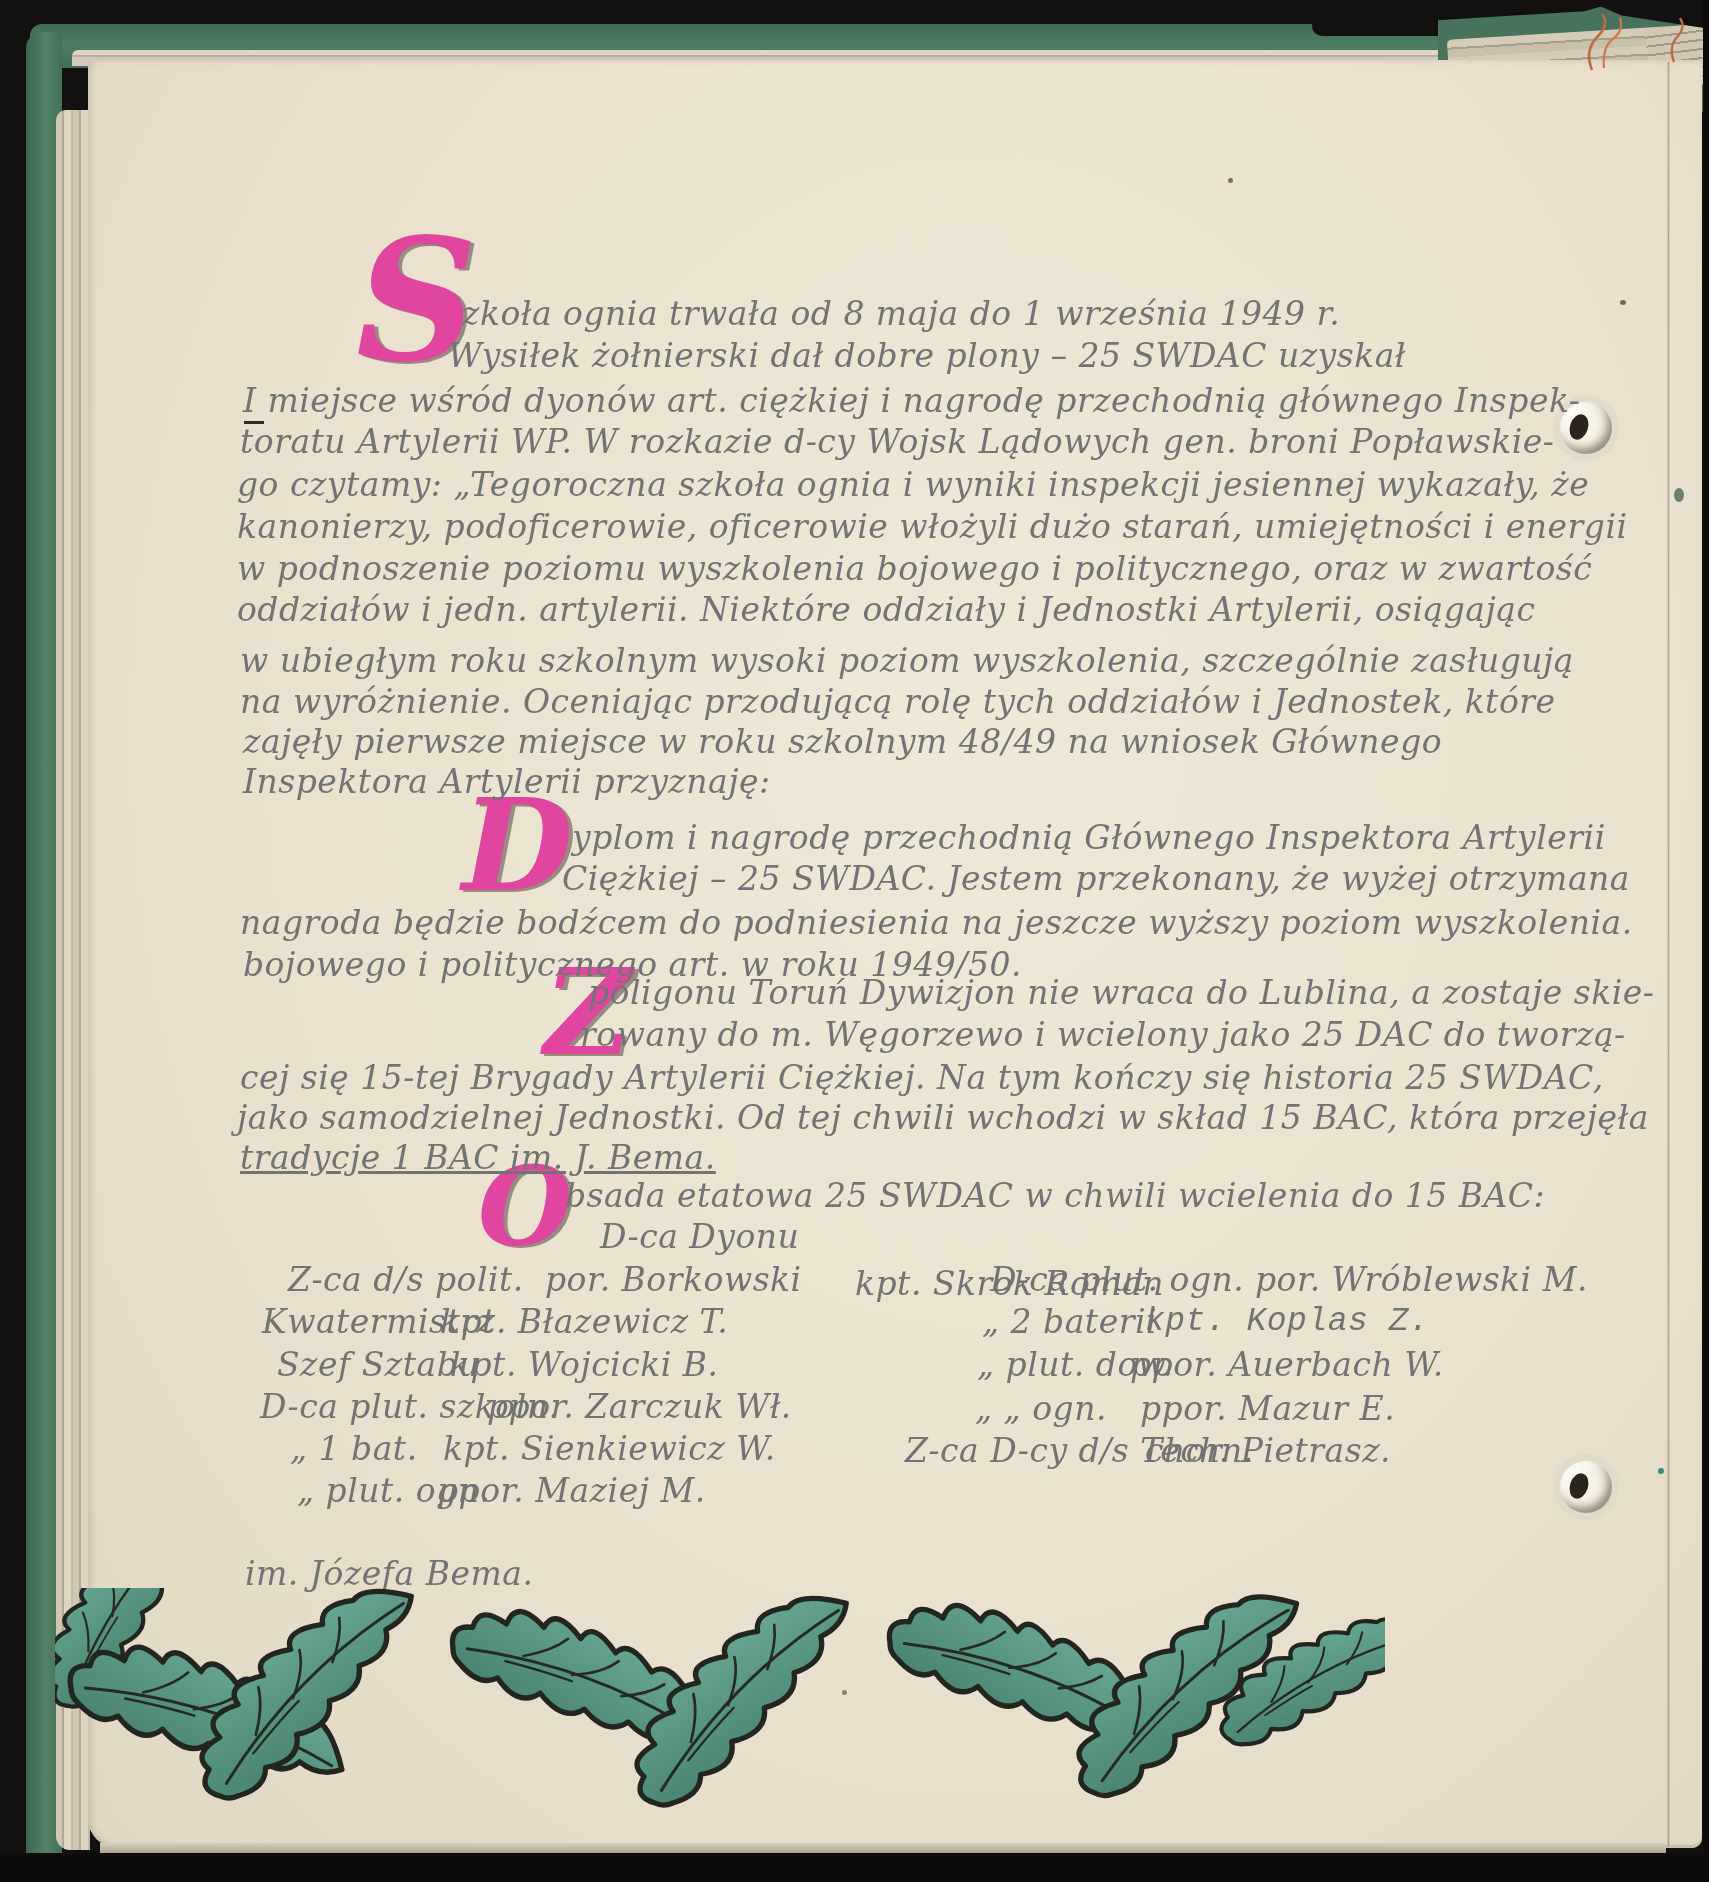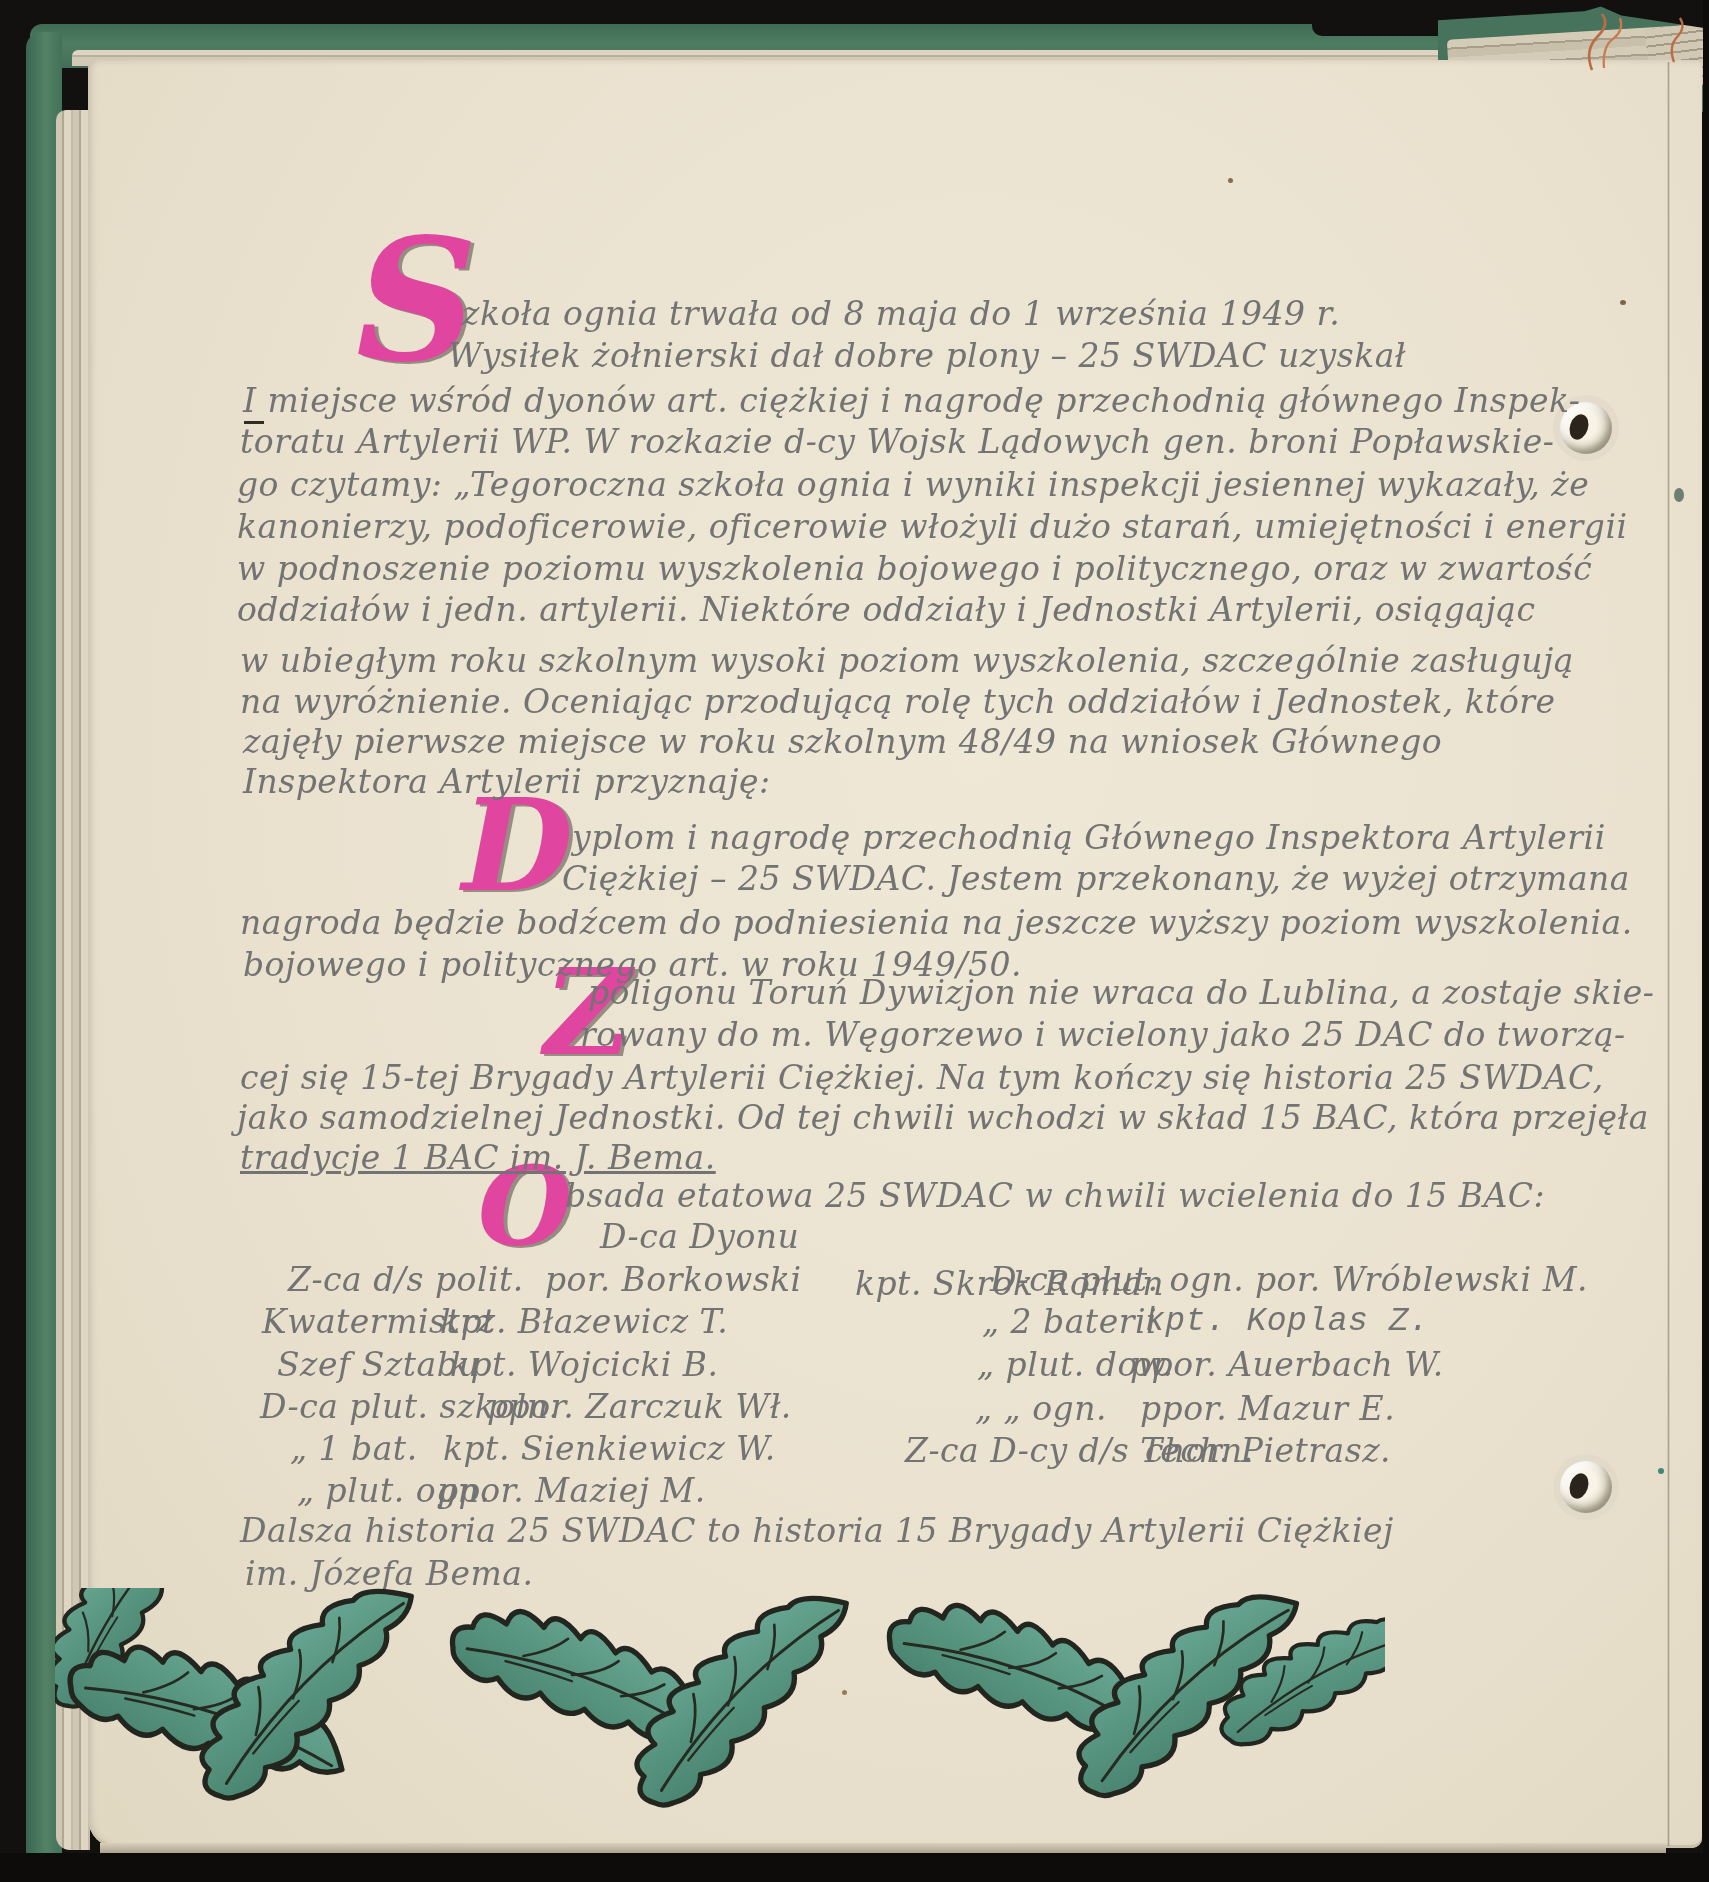--- a/index.html
+++ b/index.html
@@ -170,21 +170,20 @@
   <div class="hw rr0b">por. Wróblewski M.</div>
   <div class="hw rr1a">„   2 baterii</div>
   <div class="hw rr1b">kpt. Koplas Z.</div>
   <div class="hw rr2a">„   plut. dow.</div>
   <div class="hw rr2b">ppor. Auerbach W.</div>
   <div class="hw rr3a">„    „   ogn.</div>
   <div class="hw rr3b">ppor. Mazur E.</div>
   <div class="hw rr4a">Z-ca D-cy d/s Techn.</div>
   <div class="hw rr4b">chor. Pietrasz.</div>
 
-  <div class="hw c0">Dalsza historia 25 SWDAC to historia 15 Brygady Artylerii Ciężkiej</div>
   <div class="hw c1">im. Józefa Bema.</div>
 
   <svg class="garland" width="1330" height="265" viewBox="0 0 1330 265">
     <defs>
       <linearGradient id="lg" x1="0" y1="0" x2="0" y2="1">
         <stop offset="0" stop-color="#66a591"></stop>
         <stop offset="1" stop-color="#4a8571"></stop>
       </linearGradient>
       <g id="leaf">
         <path d="M0 0 Q-18 -20 6 -32 Q-2 -58 36 -56 Q30 -88 74 -76 Q72 -104 116 -88

